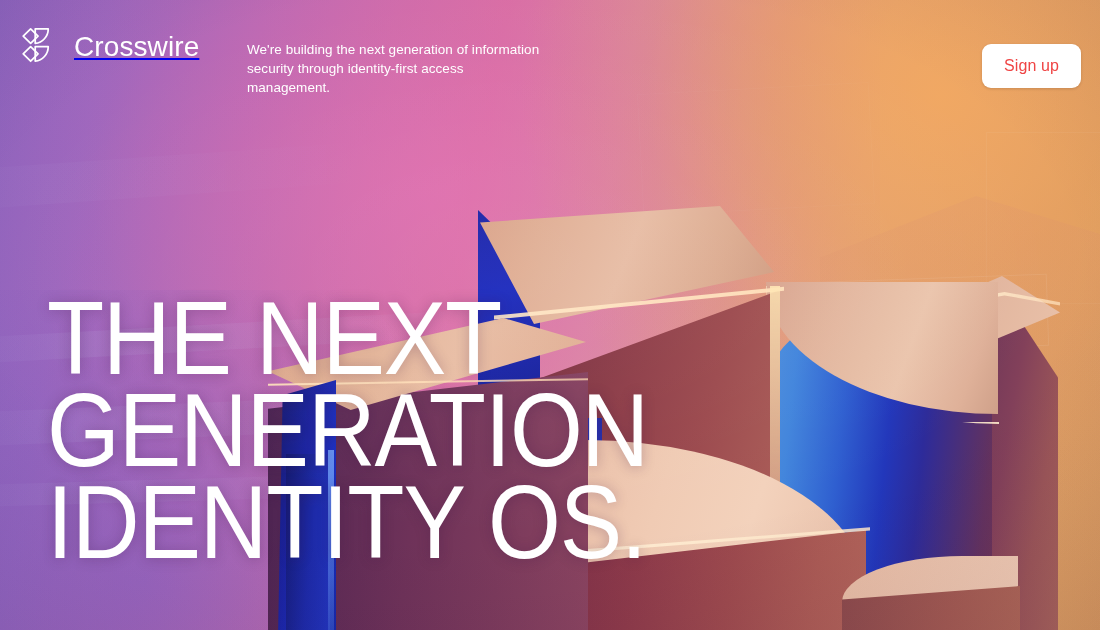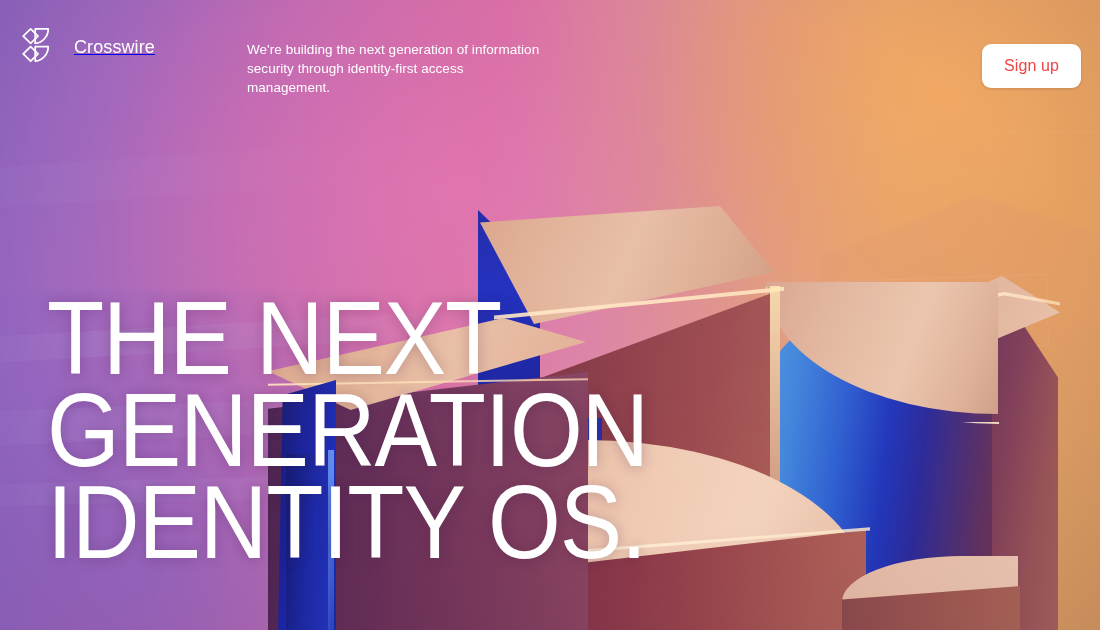--- a/index.html
+++ b/index.html
@@ -267,21 +267,21 @@
   .brand {
     position: absolute;
     left: 20px; top: 25px;
     display: flex;
     align-items: center;
     gap: 10px;
   }
   .brand-mark { width: 44px; height: 44px; display:block; }
   .brand-name {
     color: #ffffff;
-    font-size: 18px;
+    font-size: 28px;
     letter-spacing: .1px;
     line-height: 1;
     font-weight: 400;
   }
   .tagline {
     position: absolute;
     left: 247px; top: 26px;
     width: 300px;
     color: #ffffff;
     font-size: 13.5px;

